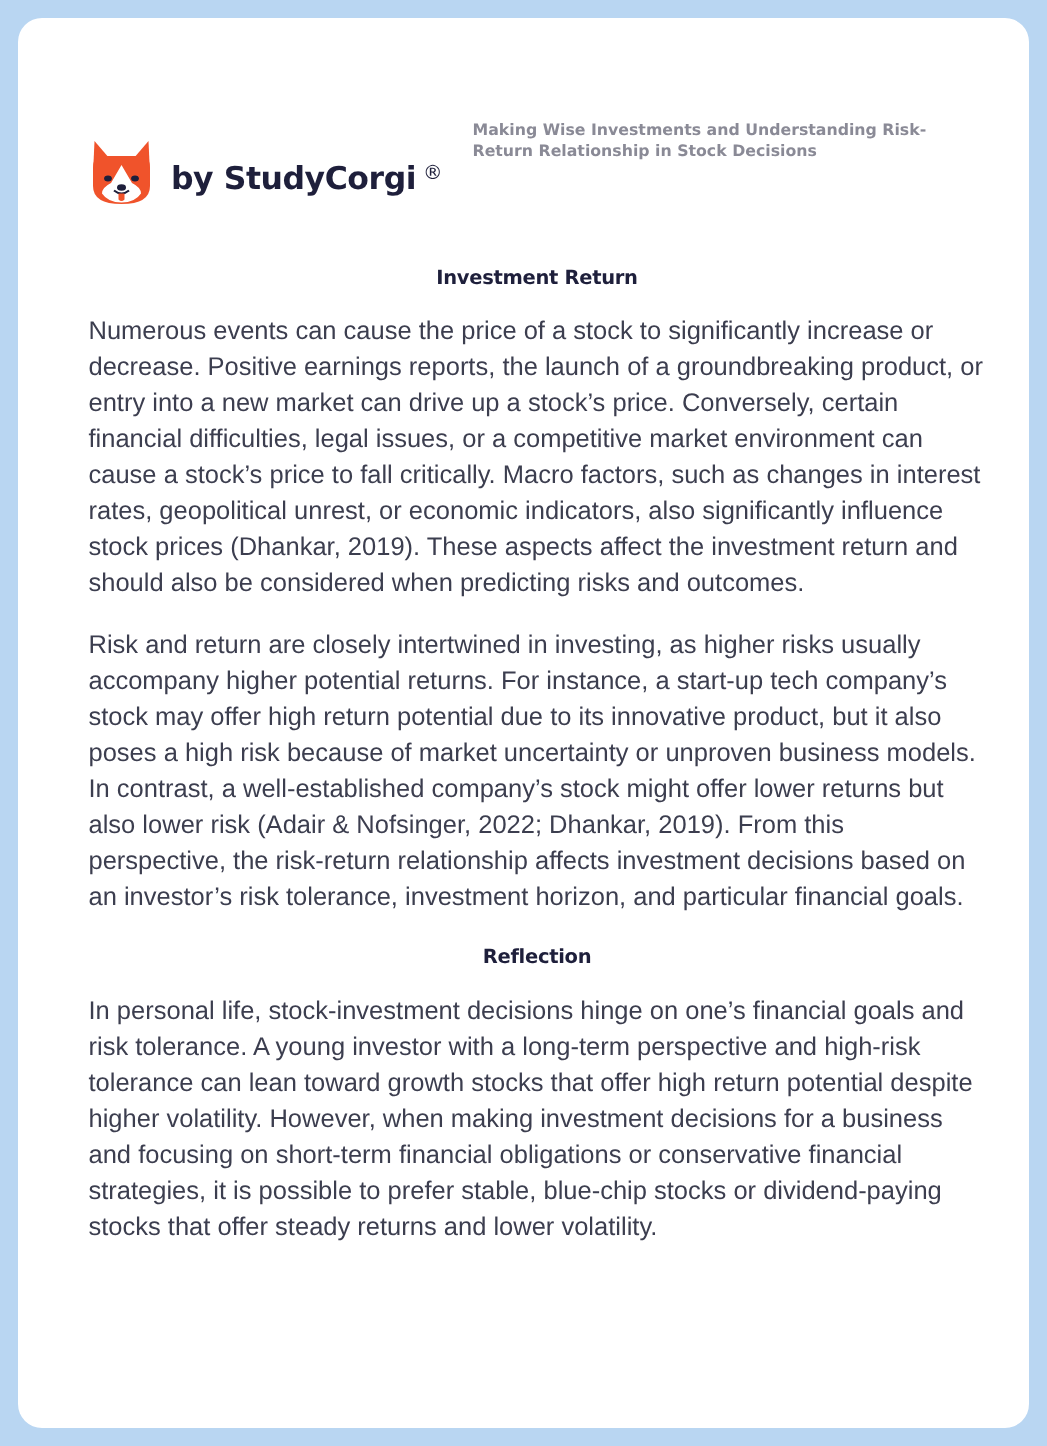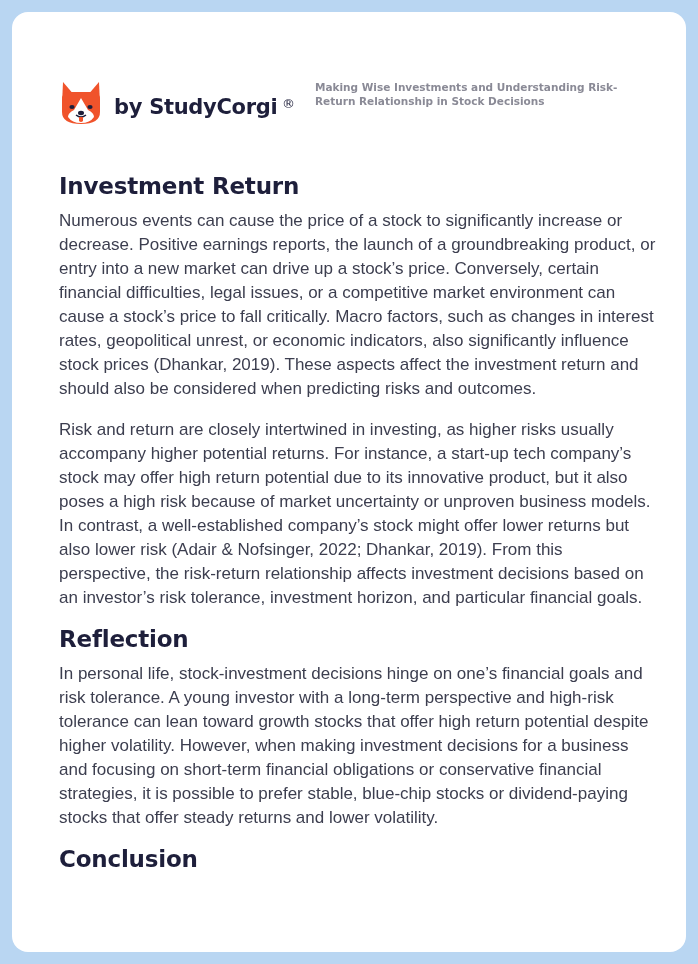--- a/index.html
+++ b/index.html
@@ -21,21 +21,21 @@
     }
     .header {
       position: absolute;
       left: 0; top: 0;
       width: 674px;
       height: 130px;
     }
     .logo {
       position: absolute;
       left: 48px;
-      top: 68px;
+      top: 80px;
       display: flex;
       align-items: center;
     }
     .logo-icon {
       width: 42px;
       height: 46px;
       display: block;
     }
     .logo-text {
       margin-left: 12px;
@@ -79,25 +79,26 @@
     }
     .content {
       position: absolute;
       left: 47px;
       top: 162px;
       width: 598px;
     }
     h2 {
       font-family: "DejaVu Sans", sans-serif;
       font-weight: bold;
-      font-size: 23px;
+      font-size: 13px;
       line-height: 24px;
       color: #1e1f3b;
       letter-spacing: -0.2px;
       margin-bottom: 11px;
+      text-align: center;
     }
     p {
       font-family: "Liberation Sans", sans-serif;
       font-size: 17px;
       line-height: 24px;
       color: #3c3e4f;
       margin-bottom: 17px;
     }
   </style>
 </head>
@@ -139,18 +140,15 @@
       <h2>Investment Return</h2>
       <p>Numerous events can cause the price of a stock to significantly increase or decrease. Positive earnings reports, the launch of a groundbreaking product, or entry into a new market can drive up a stock’s price. Conversely, certain financial difficulties, legal issues, or a competitive market environment can cause a stock’s price to fall critically. Macro factors, such as changes in interest rates, geopolitical unrest, or economic indicators, also significantly influence stock prices (Dhankar, 2019). These aspects affect the investment return and should also be considered when predicting risks and outcomes.</p>
     </section>
     <section>
       <p>Risk and return are closely intertwined in investing, as higher risks usually accompany higher potential returns. For instance, a start-up tech company’s stock may offer high return potential due to its innovative product, but it also poses a high risk because of market uncertainty or unproven business models. In contrast, a well-established company’s stock might offer lower returns but also lower risk (Adair &amp; Nofsinger, 2022; Dhankar, 2019). From this perspective, the risk-return relationship affects investment decisions based on an investor’s risk tolerance, investment horizon, and particular financial goals.</p>
     </section>
     <section>
       <h2>Reflection</h2>
       <p>In personal life, stock-investment decisions hinge on one’s financial goals and risk tolerance. A young investor with a long-term perspective and high-risk tolerance can lean toward growth stocks that offer high return potential despite higher volatility. However, when making investment decisions for a business and focusing on short-term financial obligations or conservative financial strategies, it is possible to prefer stable, blue-chip stocks or dividend-paying stocks that offer steady returns and lower volatility.</p>
     </section>
-    <section>
-      <h2>Conclusion</h2>
-    </section>
   </div>
 
 </div>
 
 </body></html>

